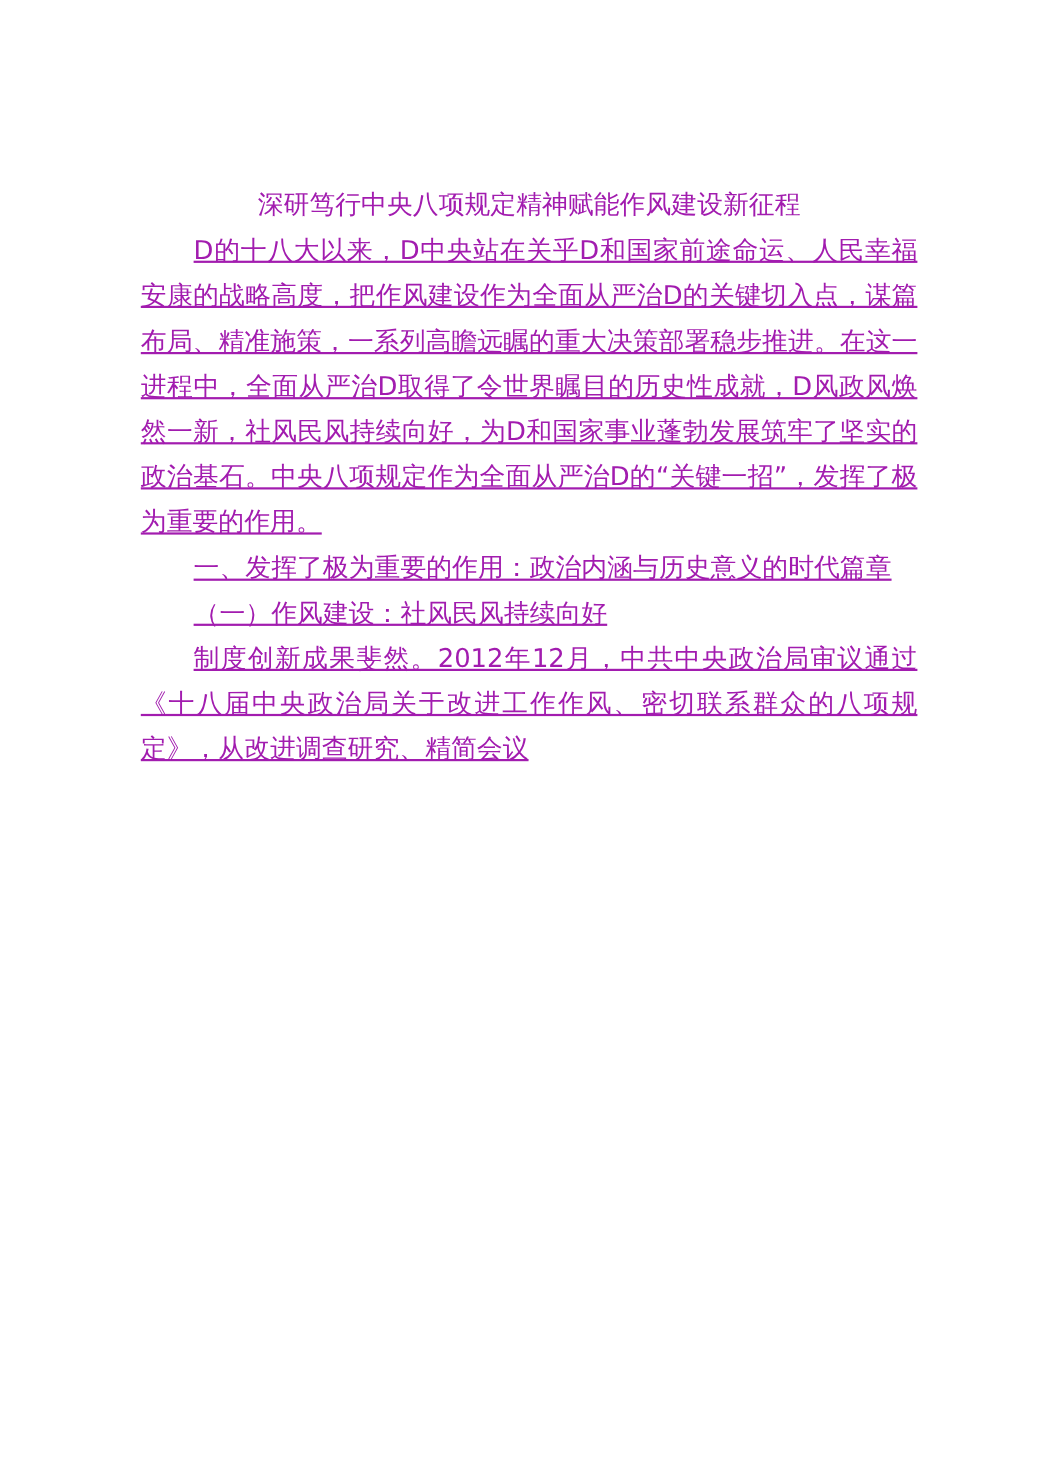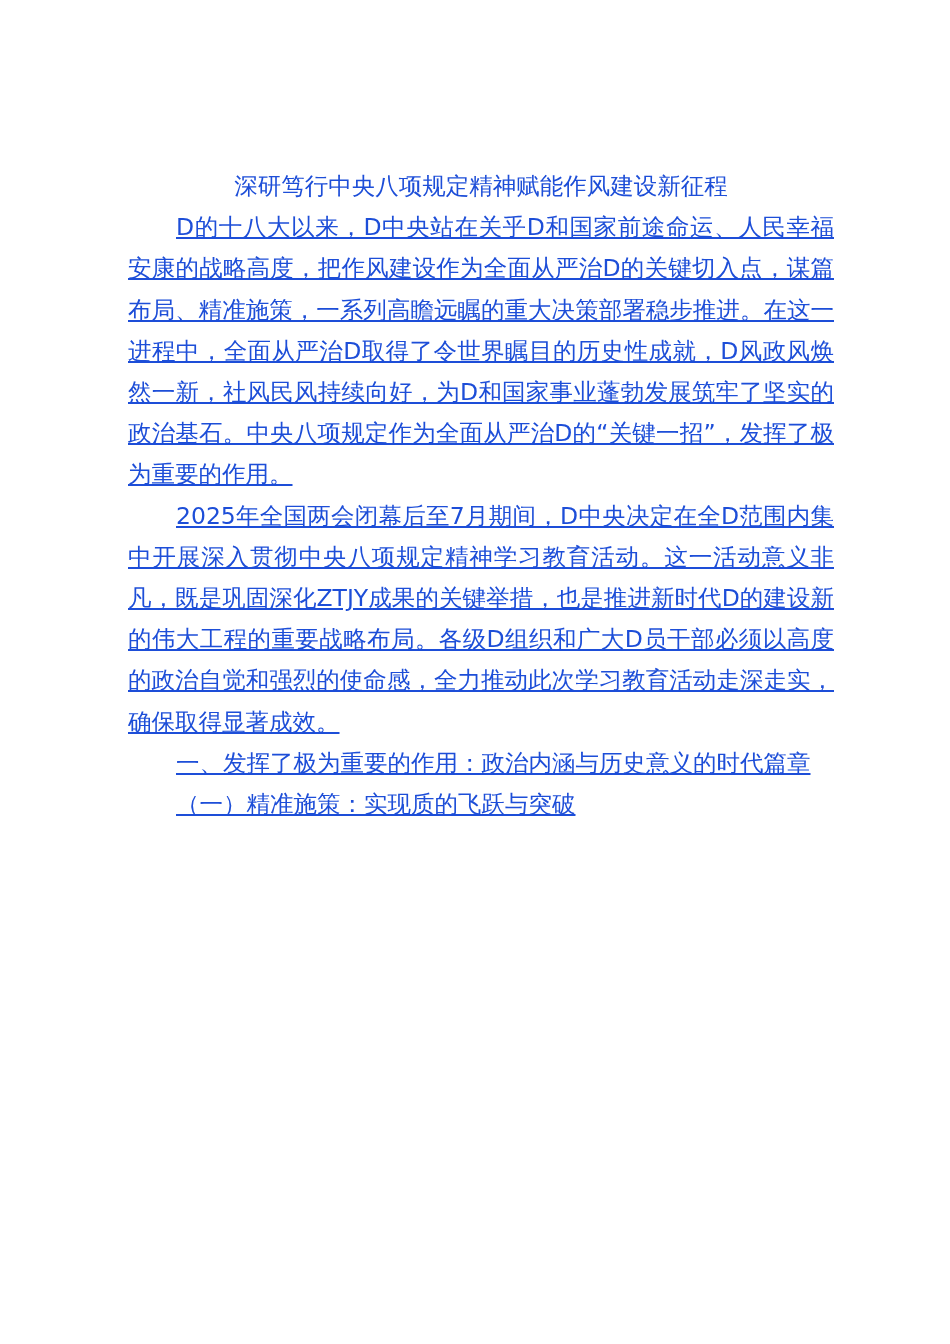--- a/index.html
+++ b/index.html
@@ -1,26 +1,26 @@
 <!DOCTYPE html>
 <html><head>
 <meta charset="utf-8">
 <style>
   html, body { margin: 0; padding: 0; background: #ffffff; }
   body { width: 950px; height: 1344px; position: relative; overflow: hidden; }
   .page {
     position: absolute; left: 128px; top: 166px; width: 706px;
     font-family: "DejaVu Sans", sans-serif;
-    font-size: 23.5px; line-height: 41.2px; color: #1d4ed8;
+    font-size: 23.5px; line-height: 41.2px; color: #a21caf;
   }
   .title { text-align: center; margin: 0; font-size: 23.5px; font-weight: normal; }
   .para { margin: 0; text-indent: 48px; text-align: justify; text-align-last: left; text-decoration: underline; }
 </style>
 </head>
 <body>
 
 <div class="page">
   <h1 class="title">深研笃行中央八项规定精神赋能作风建设新征程</h1>
   <p class="para">D的十八大以来，D中央站在关乎D和国家前途命运、人民幸福安康的战略高度，把作风建设作为全面从严治D的关键切入点，谋篇布局、精准施策，一系列高瞻远瞩的重大决策部署稳步推进。在这一进程中，全面从严治D取得了令世界瞩目的历史性成就，D风政风焕然一新，社风民风持续向好，为D和国家事业蓬勃发展筑牢了坚实的政治基石。中央八项规定作为全面从严治D的“关键一招”，发挥了极为重要的作用。</p>
-  <p class="para">2025年全国两会闭幕后至7月期间，D中央决定在全D范围内集中开展深入贯彻中央八项规定精神学习教育活动。这一活动意义非凡，既是巩固深化ZTJY成果的关键举措，也是推进新时代D的建设新的伟大工程的重要战略布局。各级D组织和广大D员干部必须以高度的政治自觉和强烈的使命感，全力推动此次学习教育活动走深走实，确保取得显著成效。</p>
   <p class="para">一、发挥了极为重要的作用：政治内涵与历史意义的时代篇章</p>
-  <p class="para">（一）精准施策：实现质的飞跃与突破</p>
+  <p class="para">（一）作风建设：社风民风持续向好</p>
+  <p class="para">制度创新成果斐然。2012年12月，中共中央政治局审议通过《十八届中央政治局关于改进工作作风、密切联系群众的八项规定》，从改进调查研究、精简会议</p>
 </div>
 
 </body></html>

